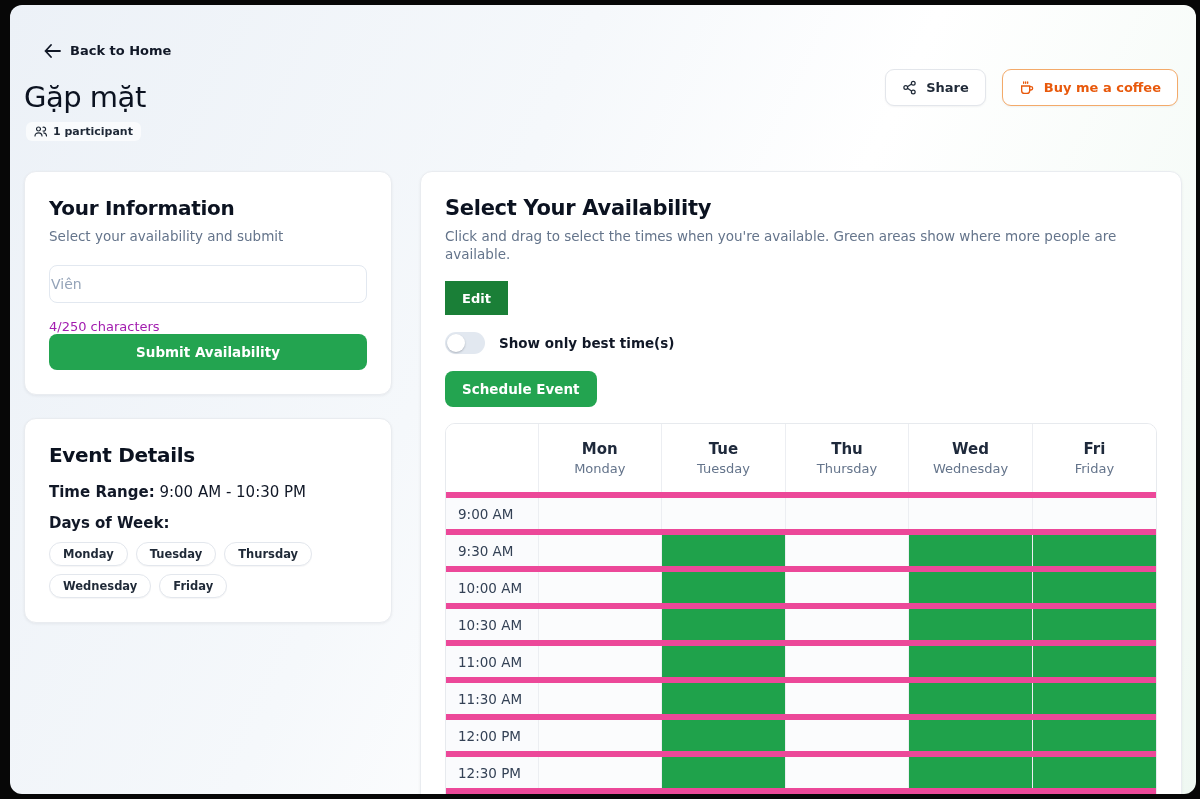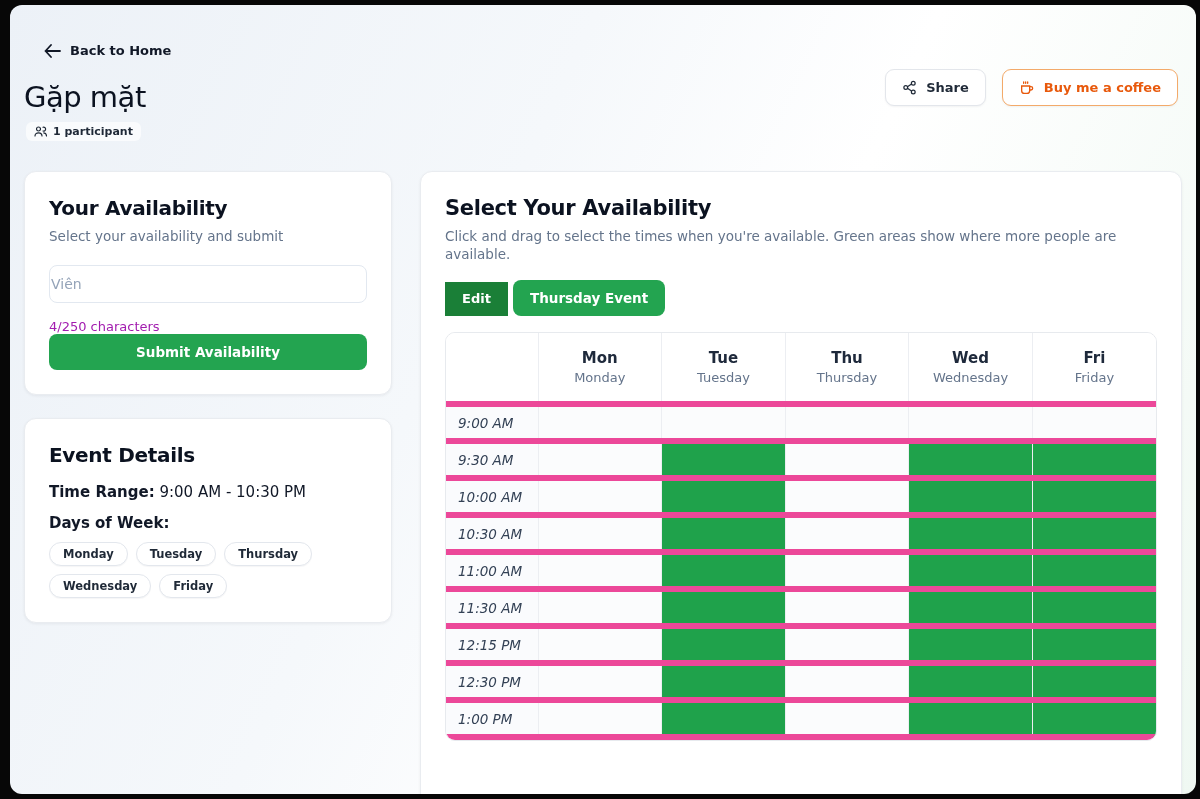--- a/index.html
+++ b/index.html
@@ -56,21 +56,21 @@
   
   .grid-wrap{ margin-top:16px; border:1px solid #e7eaee; border-radius:10px; overflow:hidden; background:#fff; }
   table{ width:100%; border-collapse:collapse; table-layout:fixed; }
   col.timecol{ width:92px; }
   th,td{ border-right:1px solid #eceef2; border-bottom:6px solid #ec4899; }
   th:last-child,td:last-child{ border-right:none; }
   thead th{ height:71px; background:#fff; vertical-align:middle; text-align:center; }
   thead .abbr{ font-size:15px; font-weight:bold; color:#1e293b; }
   thead .full{ font-size:13px; color:#64748b; margin-top:3px; font-weight:normal; }
   tbody th{ height:37px; background:#fafbfd; font-size:13.5px; font-weight:normal; color:#334155;
-    text-align:left; padding-left:12px; white-space:nowrap;font-style:italic; }
+    text-align:left; padding-left:12px; white-space:nowrap; }
   tbody td{ background:#fbfcfd; cursor:pointer; }
   tbody td.on{ background:var(--cell-green); }
 </style>
 </head>
 <body>
 
 <div class="window">
 
   <div class="topbar">
     <button class="back">
@@ -110,21 +110,21 @@
         <span>Buy me a coffee</span>
       </button>
     </div>
   </div>
 
   <div class="main">
 
     <div class="left-col">
 
       <div class="card">
-        <h2>Your Availability</h2>
+        <h2>Your Information</h2>
         <p class="muted">Select your availability and submit</p>
         <input class="name-input" type="text" value="Viên" style="">
         <div class="counter">4/250 characters</div>
         <button class="btn-green btn-block">Submit Availability</button>
       </div>
 
       <div class="card">
         <h2>Event Details</h2>
         <p class="detail"><b>Time Range:</b> <span>9:00 AM - 10:30 PM</span></p>
         <p class="detail lbl">Days of Week:</p>
@@ -138,22 +138,28 @@
       </div>
 
     </div>
 
     <div class="card right-card">
       <h2>Select Your Availability</h2>
       <p class="muted">Click and drag to select the times when you're available. Green areas show where more people are available.</p>
 
       <button class="btn-edit">Edit</button>
 
-
-      <button class="btn-green btn-schedule">Thursday Event</button>
+      <div class="toggle-row">
+        <div class="toggle">
+          <div class="knob"></div>
+        </div>
+        <span class="toggle-label">Show only best time(s)</span>
+      </div>
+
+      <button class="btn-green btn-schedule">Schedule Event</button>
 
       <div class="grid-wrap">
         <table id="avail-table">
             <colgroup>
               <col class="timecol">
               <col>
               <col>
               <col>
               <col>
               <col>
@@ -226,21 +232,21 @@
               </tr>
               <tr>
                 <th>11:30 AM</th>
                 <td class=""></td>
                 <td class="on"></td>
                 <td class=""></td>
                 <td class="on"></td>
                 <td class="on"></td>
               </tr>
               <tr>
-                <th>12:15 PM</th>
+                <th>12:00 PM</th>
                 <td class=""></td>
                 <td class="on"></td>
                 <td class=""></td>
                 <td class="on"></td>
                 <td class="on"></td>
               </tr>
               <tr>
                 <th>12:30 PM</th>
                 <td class=""></td>
                 <td class="on"></td>

